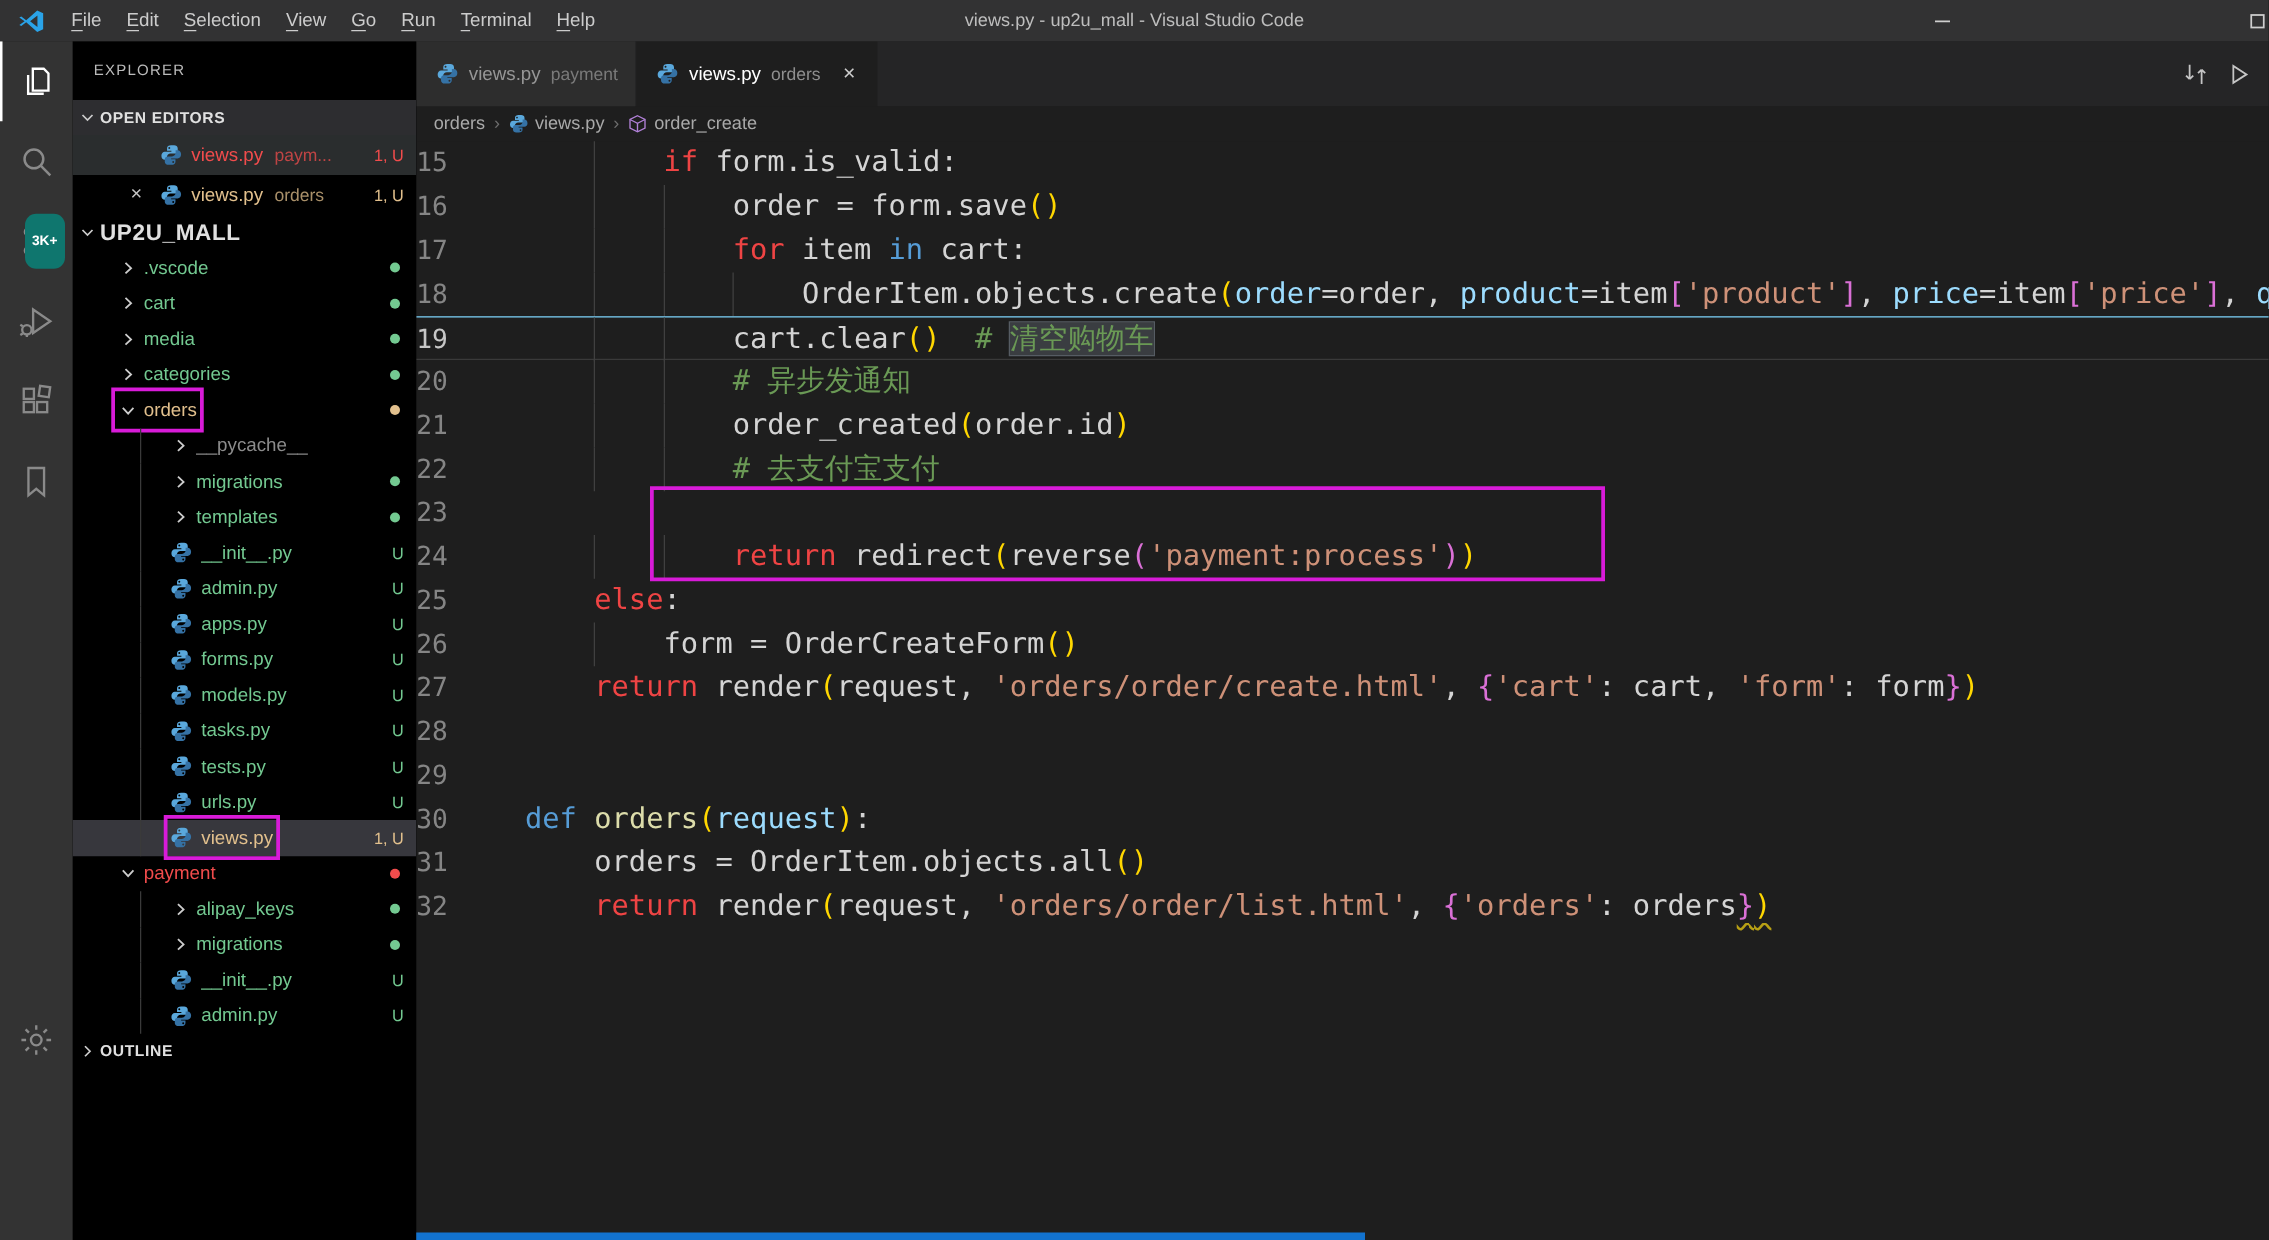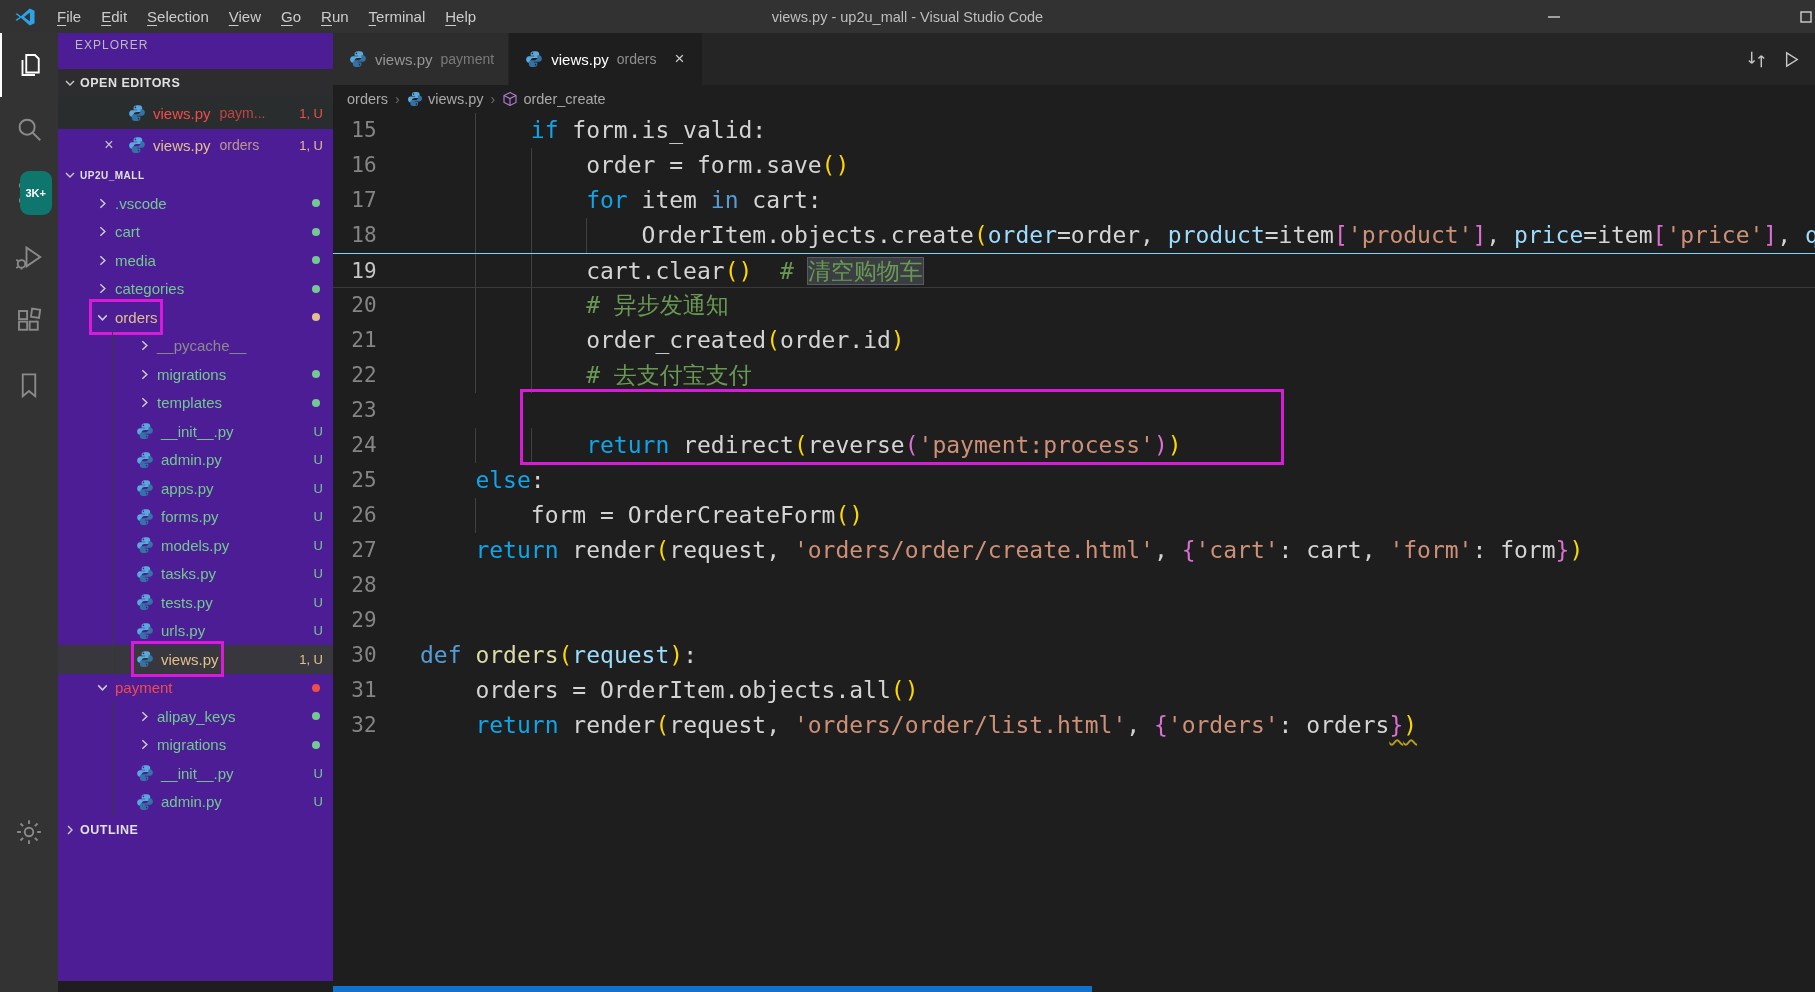--- a/index.html
+++ b/index.html
@@ -26,22 +26,22 @@
     background:#333333; z-index:20; }
   .act-item { width:58px; height:64px; display:flex; align-items:center;
     justify-content:center; color:#8a8a8a; position:relative; }
   .act-item.active { color:#ffffff; border-left:2px solid #ffffff; }
   .act-item svg { width:30px; height:30px; }
   .act-badge { position:absolute; right:6px; bottom:10px; background:#0f766e;
     color:#fff; font-size:11px; border-radius:9px; padding:16px 6px; font-weight:bold; }
   .act-item.bottom { position:absolute; top:767px; left:0; }
 
   
-  .sidebar { position:absolute; left:58px; top:22px; width:275px; height:959px;
-    background:#4c1d95; z-index:10; overflow:hidden; }
+  .sidebar { position:absolute; left:58px; top:33px; width:275px; height:959px;
+    background:#000000; z-index:10; overflow:hidden; }
   .sb-title { height:47px; line-height:47px; padding-left:17px; font-size:12px;
     letter-spacing:1px; color:#bbbbbb; }
   .sec-head { height:28px; display:flex; align-items:center; font-size:12.5px;
     font-weight:bold; color:#e0e0e0; padding-left:4px; letter-spacing:.5px;
     background:#2d2d30; }
   .sec-head.plain { background:transparent; }
   .sec-head svg { width:16px; height:16px; margin-right:2px; flex:none; }
   .oe-row { height:32px; display:flex; align-items:center; padding-left:70px;
     position:relative; font-size:15px; }
   .oe-row.hov { background:#2a2d2e; }
@@ -90,26 +90,26 @@
     font-size:14.5px; color:#a9a9a9; background:#1e1e1e; }
   .bc-item { display:flex; align-items:center; }
   .bc-item svg { width:16px; height:16px; margin-right:5px; }
   .bc-sep { margin:0 7px; color:#6e6e6e; }
 
   
   .code { position:relative; font-family:"DejaVu Sans Mono", monospace;
     font-size:23px; }
   .line { position:relative; height:35px; line-height:35px; }
   .line.cur { border-top:1px solid #7dd3fc; border-bottom:1px solid #3a3a3a; }
-  .lnum { position:absolute; left:0; top:0; width:62px; text-align:center;
+  .lnum { position:absolute; left:0; top:0; width:62px; text-align:left;
     color:#858585; font-size:21px; line-height:35px; }
   .line.cur .lnum { color:#c6c6c6; }
   .ltext { position:absolute; left:87px; top:0; white-space:pre; }
   .guide { position:absolute; top:0; bottom:0; width:1px; background:#404040; }
-  .tk-kw{color:#0ea5e9} .tk-kw2{color:#569CD6} .tk-txt{color:#D4D4D4}
+  .tk-kw{color:#ef4444} .tk-kw2{color:#569CD6} .tk-txt{color:#D4D4D4}
   .tk-param{color:#9CDCFE} .tk-str{color:#CE9178} .tk-com{color:#6A9955}
   .tk-b1{color:#FFD700} .tk-b2{color:#DA70D6} .tk-fn{color:#DCDCAA}
   .tk-boxed{background:#3a3d41; outline:1px solid #565c63;}
   .tk-squig{text-decoration:underline wavy #b8a014; text-decoration-thickness:2px;
     text-underline-offset:6px;}
 
   .code-annotation { position:absolute; left:520px; top:389px; width:764px;
     height:76px; border:3px solid #d81bd8; z-index:15; pointer-events:none; }
   .status-strip { position:absolute; left:333px; top:986px; width:759px; height:6px;
     background:#1272ce; z-index:25; }
@@ -223,21 +223,21 @@
         <span class="oe-close">×</span>
         <span class="pyicon"><svg viewBox="0 0 16 16">
             <path fill="#5aa8dc" d="M7.9 1C6.1 1 5 1.8 5 3.2V5h3.1v.6H3.5C2 5.6 1 6.8 1 8.5S2 11.4 3.5 11.4h1.4V9.6c0-1.4 1.2-2.6 2.6-2.6h3c1.2 0 2.1-.9 2.1-2.1V3.2C12.6 1.8 11.4 1 10 1zM6.6 2.3a.7.7 0 1 1 0 1.4.7.7 0 0 1 0-1.4z"></path>
             <path fill="#3572A5" d="M8.1 15c1.8 0 2.9-.8 2.9-2.2V11H7.9v-.6h4.6c1.5 0 2.5-1.2 2.5-2.9s-1-2.9-2.5-2.9h-1.4v1.8c0 1.4-1.2 2.6-2.6 2.6h-3c-1.2 0-2.1.9-2.1 2.1v1.7C3.4 14.2 4.6 15 6 15zm1.3-1.3a.7.7 0 1 1 0-1.4.7.7 0 0 1 0 1.4z"></path>
           </svg></span>
         <span class="oe-name" style="color:#E2C08D">views.py</span>
         <span class="oe-desc" style="color:#E2C08D">orders</span>
         <span class="oe-badge" style="color:#E2C08D">1, U</span>
       </div>
     </div>
-  <div class="sec-head plain" style="font-size:10px;">
+  <div class="sec-head plain" style="font-size:18px;">
     <svg viewBox="0 0 16 16">
         <path d="M4 6l4 4 4-4" fill="none" stroke="#cccccc" stroke-width="1.4"></path>
       </svg>
     <span>UP2U_MALL</span>
   </div>
   <div class="tree" id="tree">
       <div class="tree-row d1">
         <span class="chev"><svg viewBox="0 0 16 16">
             <path d="M6 4l4.2 4L6 12" fill="none" stroke="#cccccc" stroke-width="1.4"></path>
           </svg></span>

